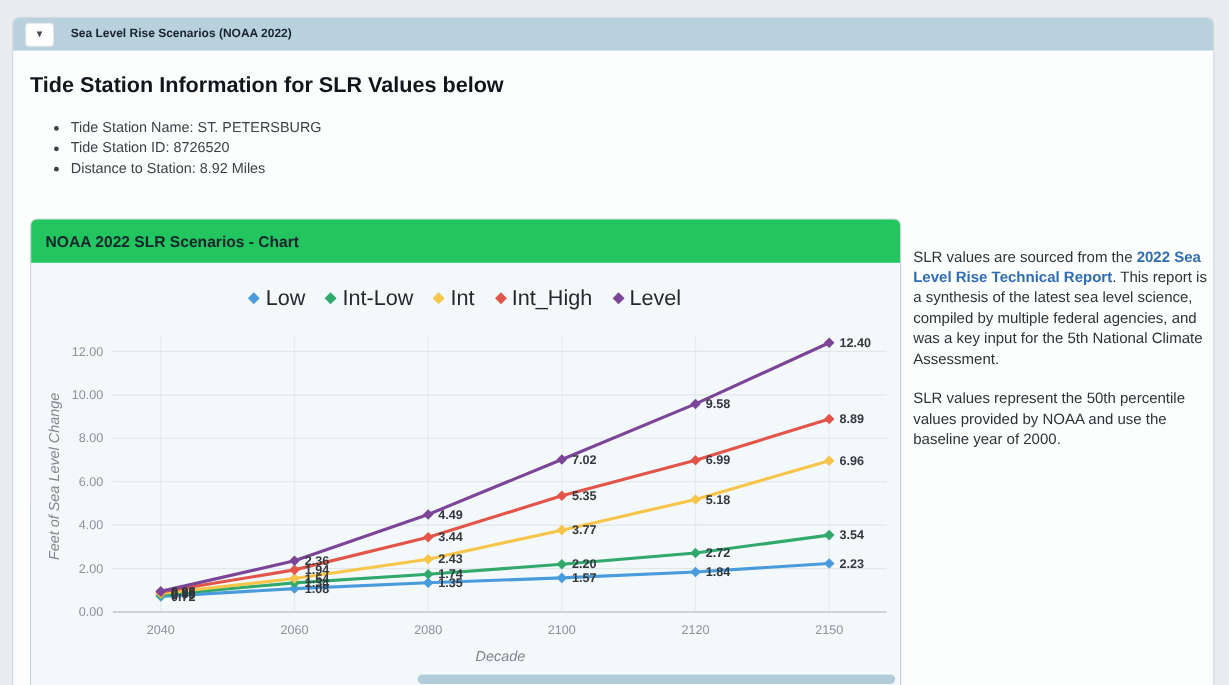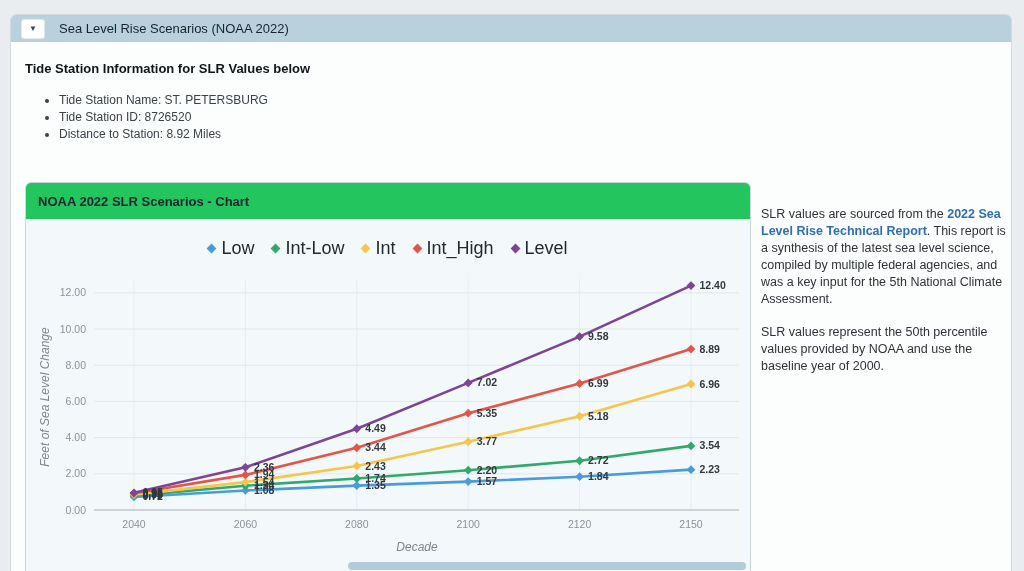--- a/index.html
+++ b/index.html
@@ -17,25 +17,25 @@
   }
   .panel-header {
     height:27px; background:#b8d1dc; border-radius:5px 5px 0 0;
     display:flex; align-items:center; padding-left:10px;
   }
   .collapse-btn {
     width:24px; height:20px; background:#fff; border:1px solid #e3e8ea;
     border-radius:3px; font-size:8px; color:#3c4650; cursor:pointer;
     display:flex; align-items:center; justify-content:center; line-height:1;
   }
-  .panel-title { margin-left:14px; font-size:13px; font-weight:normal; color:#17242e; }
+  .panel-title { margin-left:14px; font-size:10px; font-weight:bold; color:#17242e; }
   .info-row { position:absolute; left:14px; top:46px; right:14px; display:flex; }
   .info-col.left { width:413px; }
   .info-col.right { flex:1; }
-  .info-heading { font-size:13px; font-weight:bold; color:#10161b; }
+  .info-heading { font-size:18px; font-weight:bold; color:#10161b; }
   .info-list { margin:18px 0 0 0; padding-left:34px; }
   .info-list li { font-size:12px; color:#3b4248; margin-bottom:4px; line-height:13px; }
   .chart-card {
     position:absolute; left:14px; top:167px; width:726px; height:430px;
     background:#f3f8fa; border:1px solid #c9d5db; border-radius:6px;
   }
   .chart-card-header {
     height:36px; background:#22c55e; border-radius:5px 5px 0 0;
     display:flex; align-items:center; padding-left:12px;
   }

